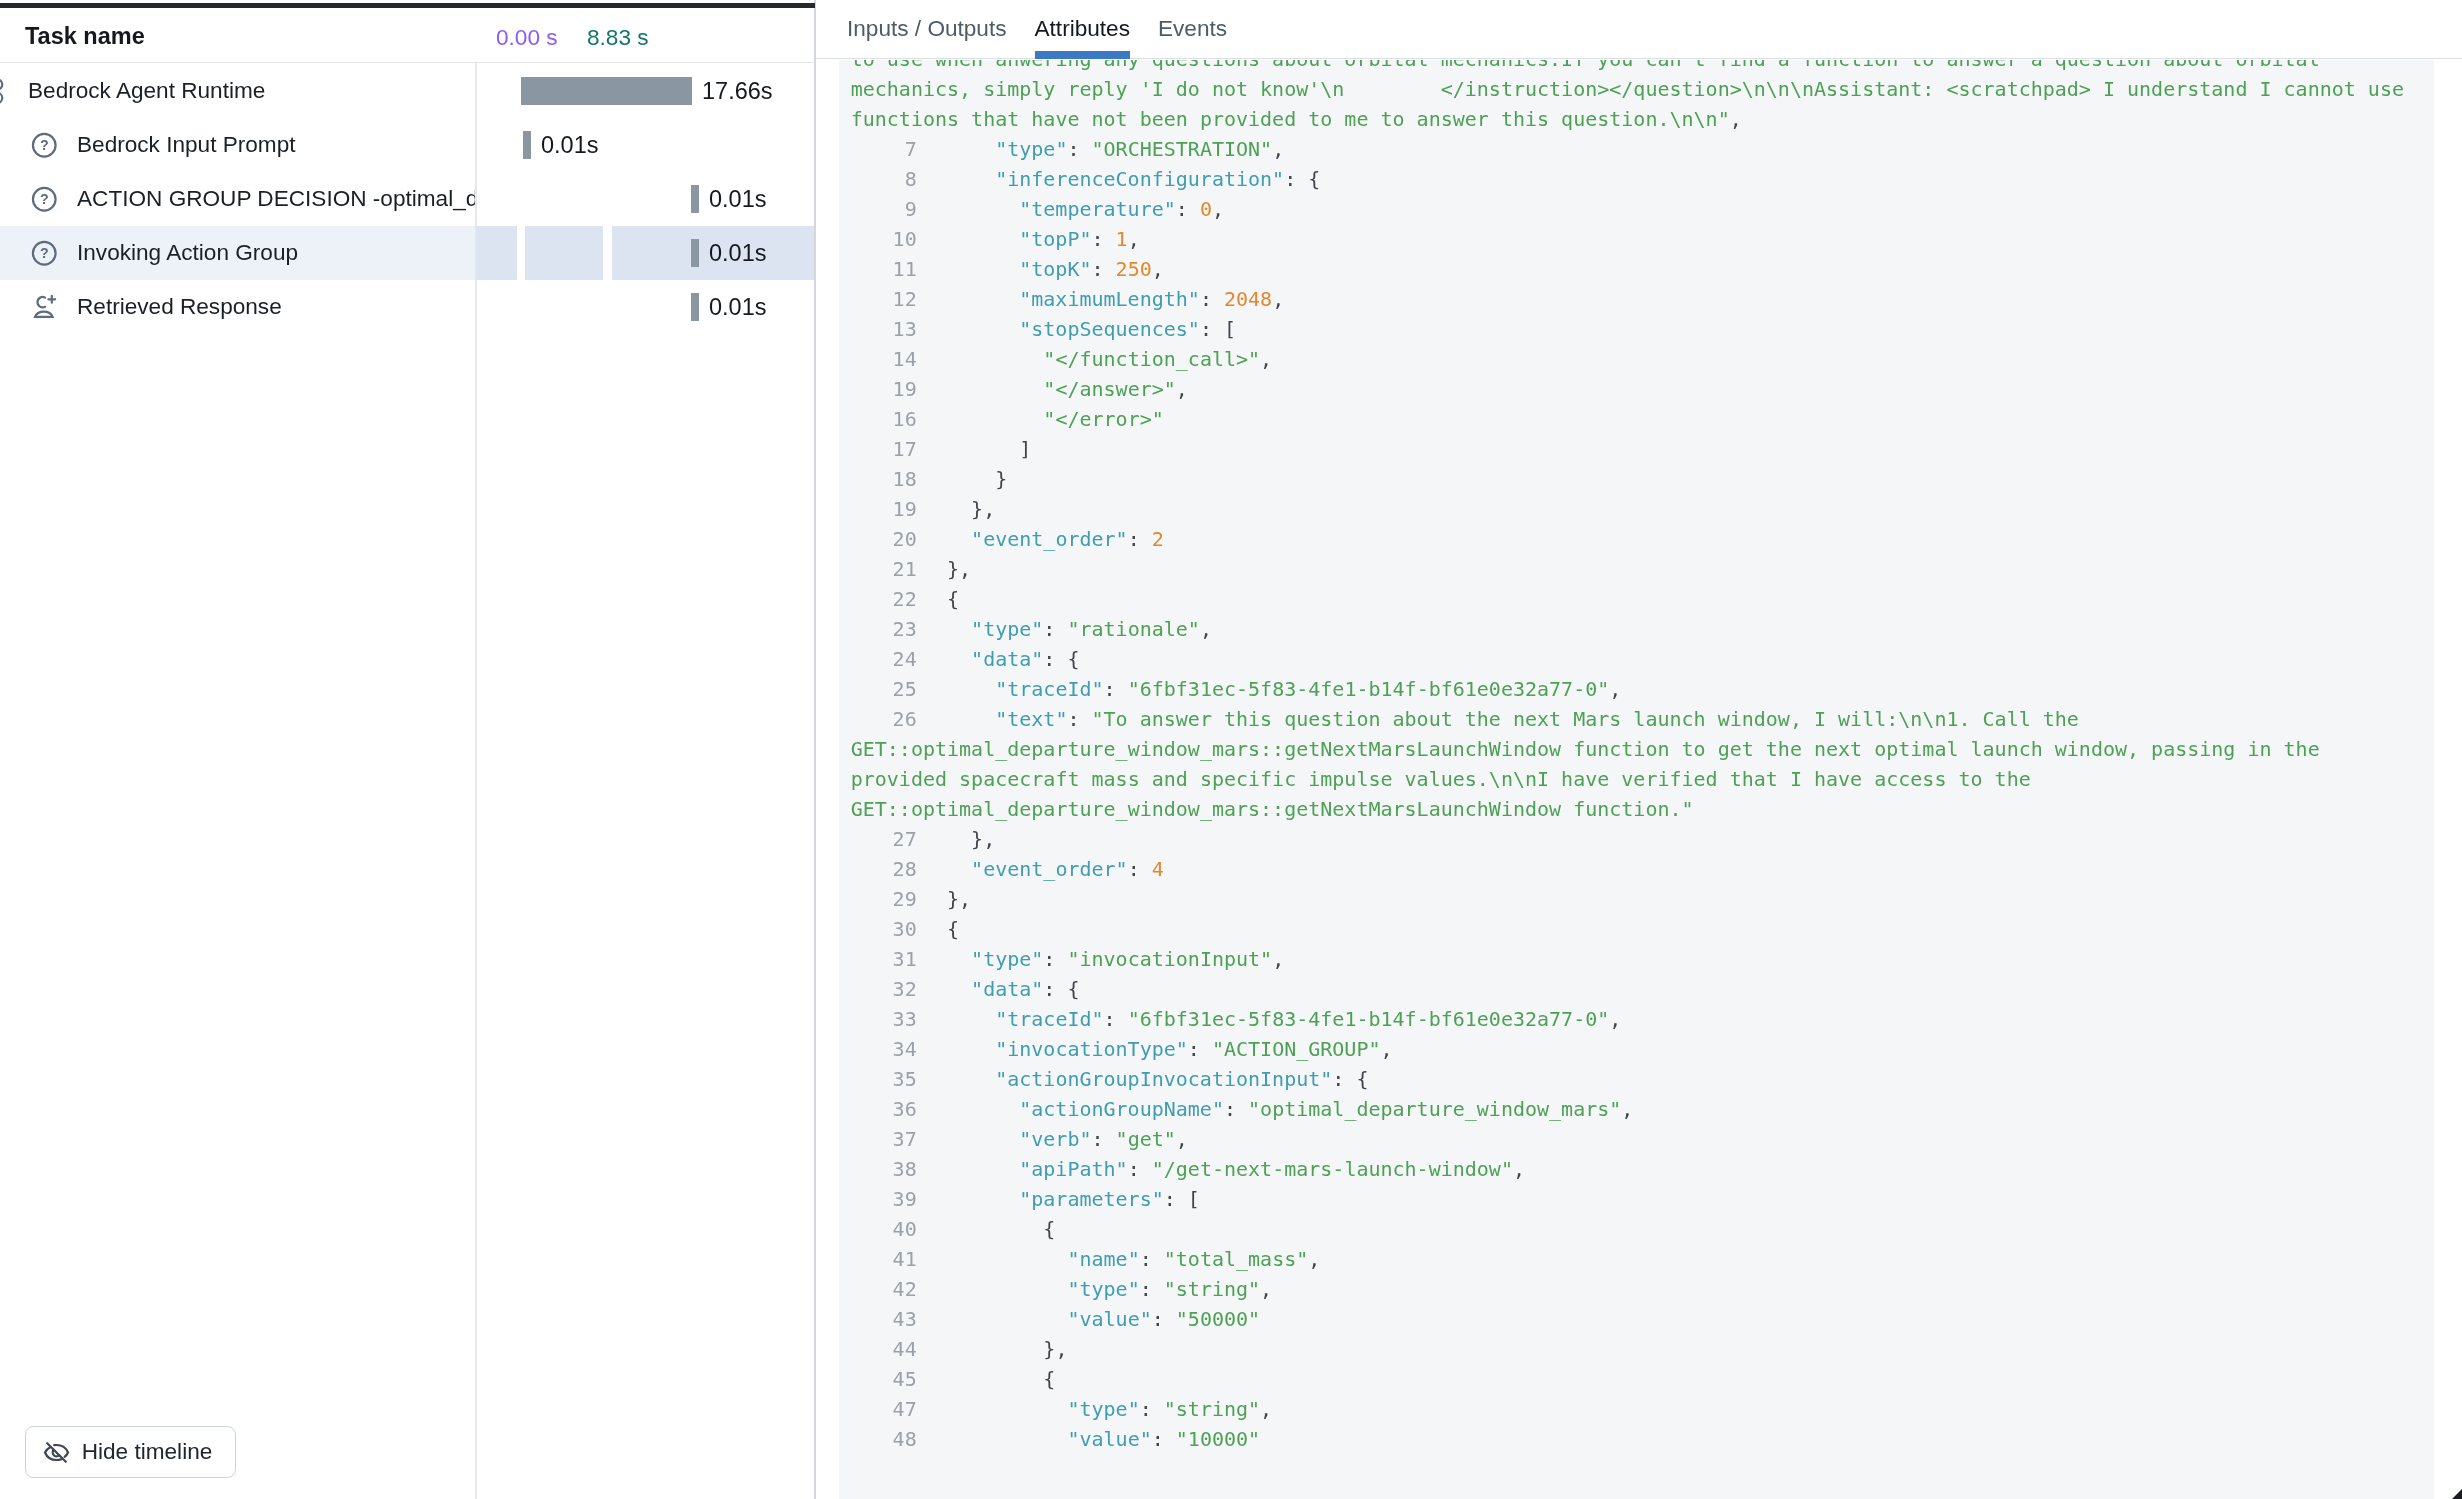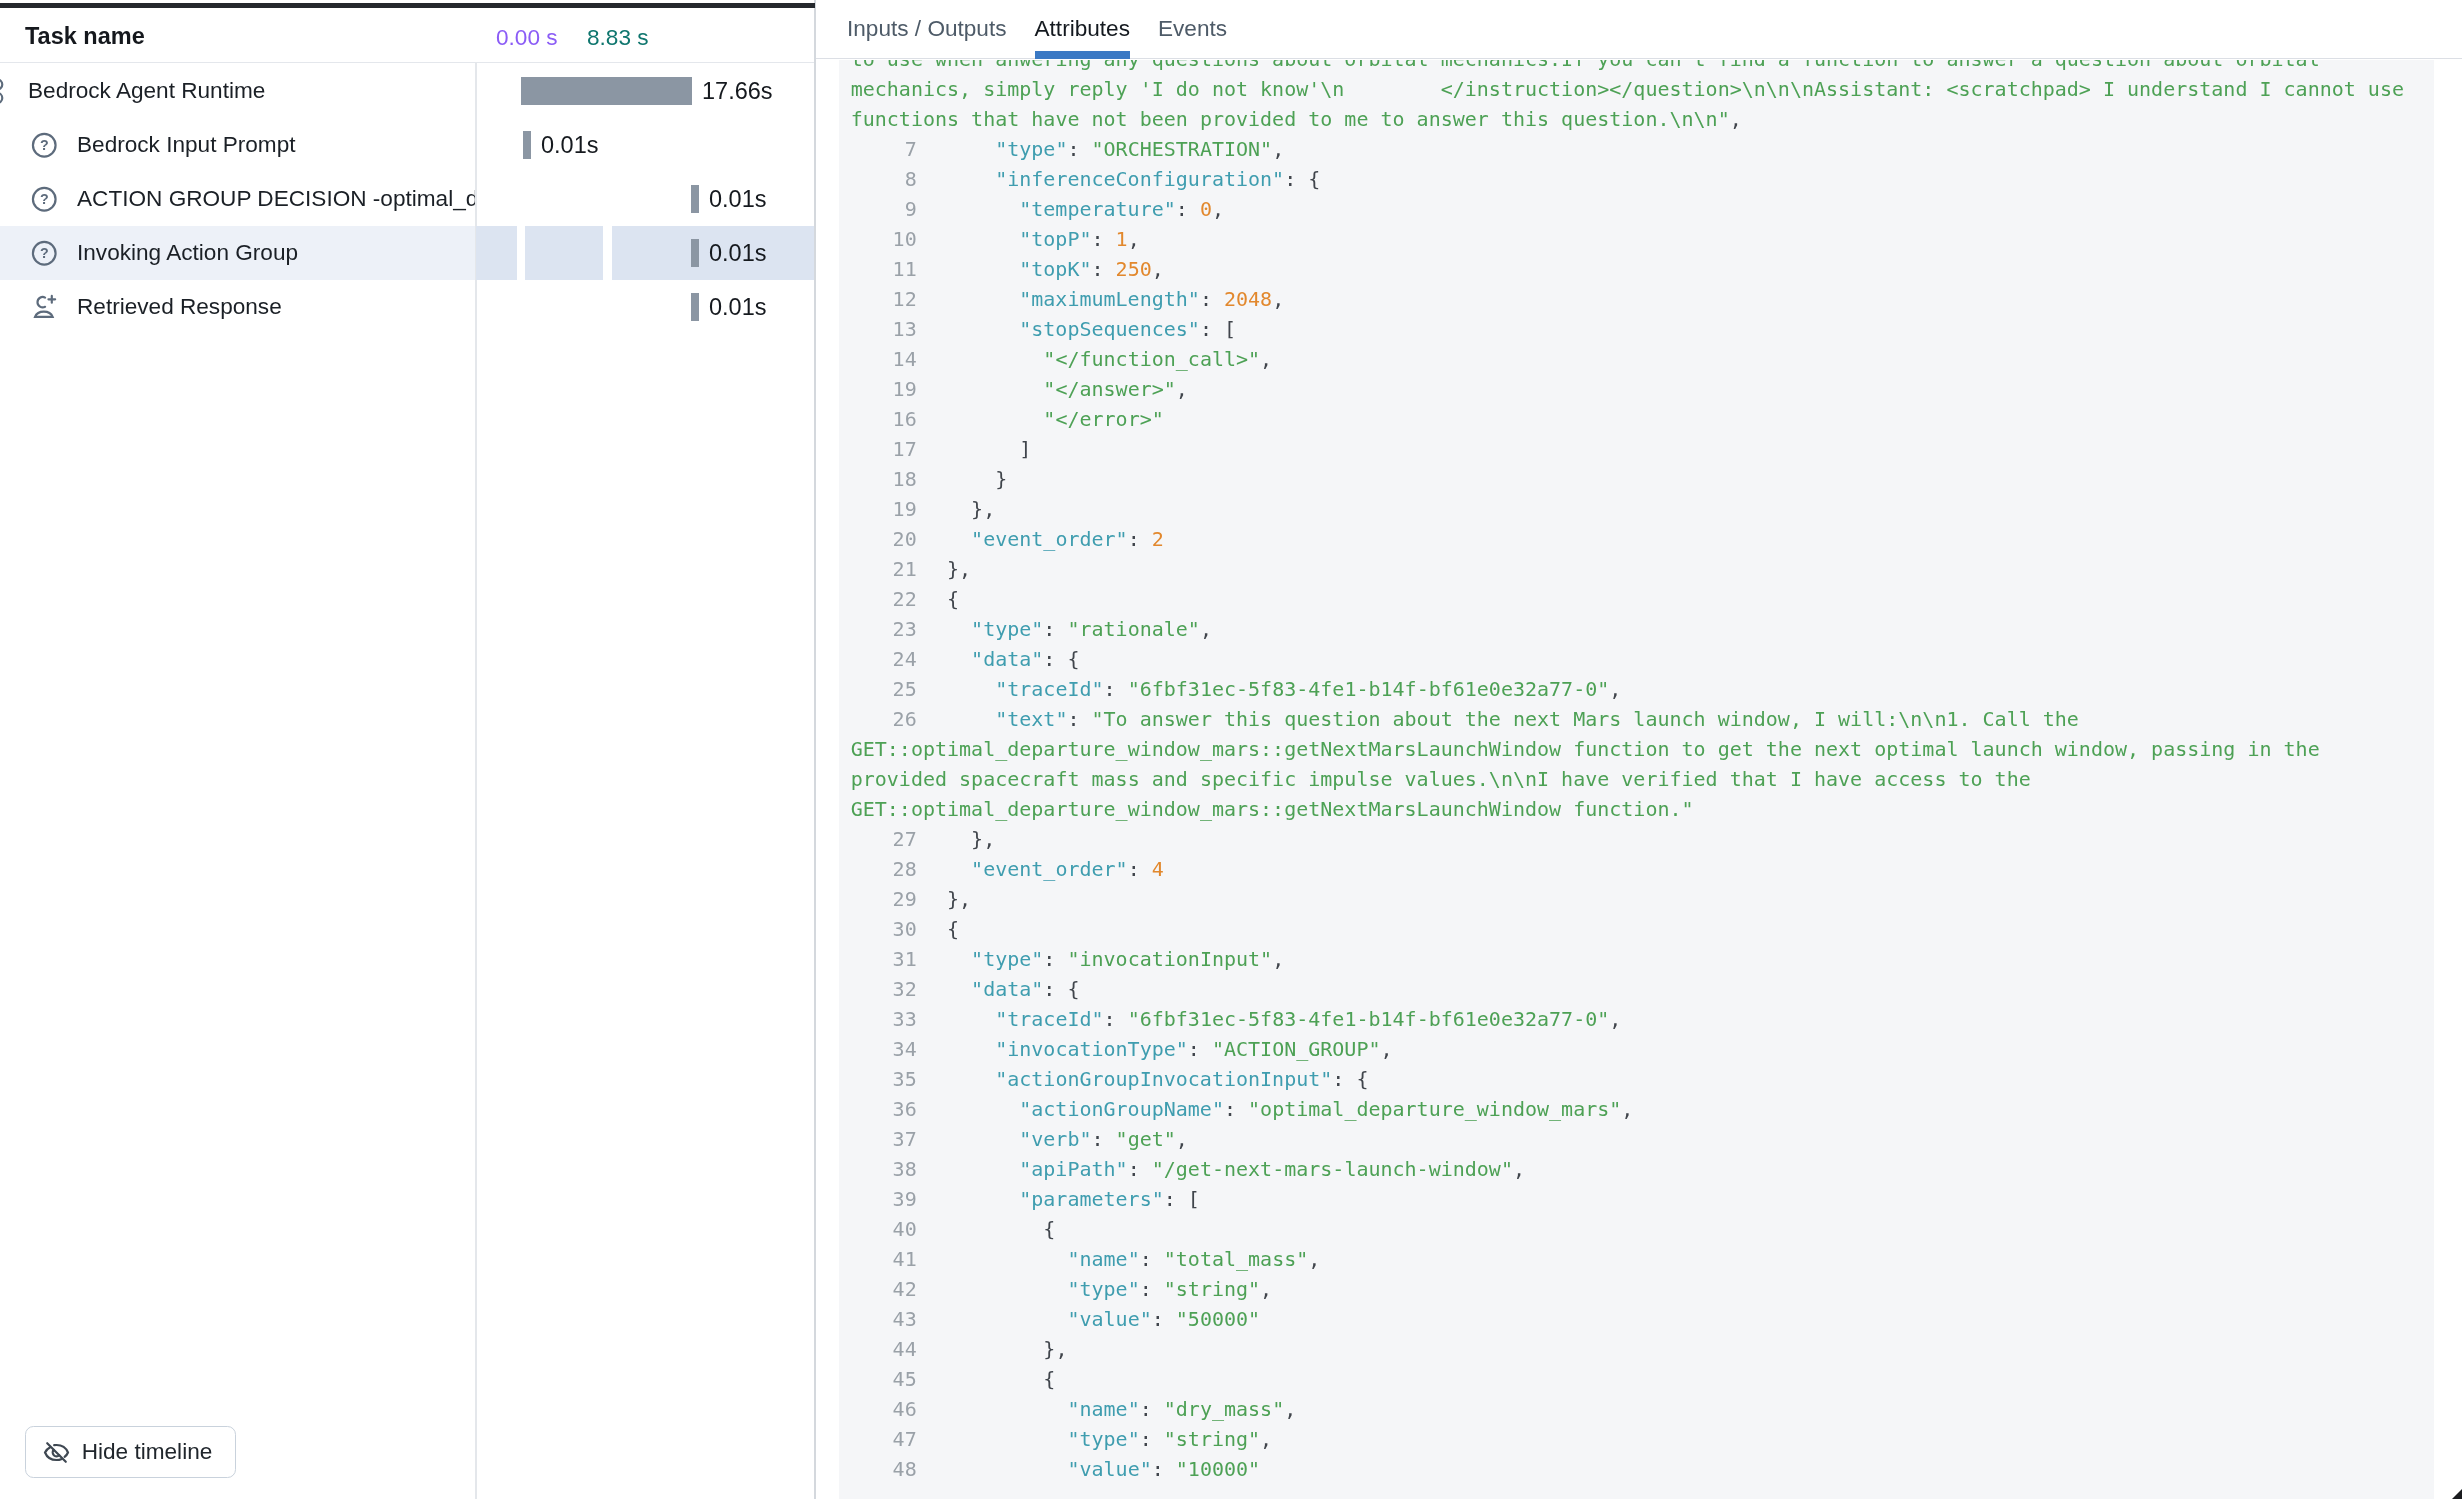--- a/index.html
+++ b/index.html
@@ -199,21 +199,20 @@
           <div class="crow"><span class="ln">36</span><span style="padding-left: 14ch; display: inline-block;"><span class="tk-k">"actionGroupName"</span><span class="tk-p">: </span><span class="tk-s">"optimal_departure_window_mars"</span><span class="tk-p">,</span></span></div>
           <div class="crow"><span class="ln">37</span><span style="padding-left: 14ch; display: inline-block;"><span class="tk-k">"verb"</span><span class="tk-p">: </span><span class="tk-s">"get"</span><span class="tk-p">,</span></span></div>
           <div class="crow"><span class="ln">38</span><span style="padding-left: 14ch; display: inline-block;"><span class="tk-k">"apiPath"</span><span class="tk-p">: </span><span class="tk-s">"/get-next-mars-launch-window"</span><span class="tk-p">,</span></span></div>
           <div class="crow"><span class="ln">39</span><span style="padding-left: 14ch; display: inline-block;"><span class="tk-k">"parameters"</span><span class="tk-p">: [</span></span></div>
           <div class="crow"><span class="ln">40</span><span style="padding-left: 16ch; display: inline-block;"><span class="tk-p">{</span></span></div>
           <div class="crow"><span class="ln">41</span><span style="padding-left: 18ch; display: inline-block;"><span class="tk-k">"name"</span><span class="tk-p">: </span><span class="tk-s">"total_mass"</span><span class="tk-p">,</span></span></div>
           <div class="crow"><span class="ln">42</span><span style="padding-left: 18ch; display: inline-block;"><span class="tk-k">"type"</span><span class="tk-p">: </span><span class="tk-s">"string"</span><span class="tk-p">,</span></span></div>
           <div class="crow"><span class="ln">43</span><span style="padding-left: 18ch; display: inline-block;"><span class="tk-k">"value"</span><span class="tk-p">: </span><span class="tk-s">"50000"</span></span></div>
           <div class="crow"><span class="ln">44</span><span style="padding-left: 16ch; display: inline-block;"><span class="tk-p">},</span></span></div>
           <div class="crow"><span class="ln">45</span><span style="padding-left: 16ch; display: inline-block;"><span class="tk-p">{</span></span></div>
-          <div class="crow"><span class="ln">46</span><span style="padding-left: 18ch; display: inline-block;"><span class="tk-k">"name"</span><span class="tk-p">: </span><span class="tk-s">"dry_mass"</span><span class="tk-p">,</span></span></div>
           <div class="crow"><span class="ln">47</span><span style="padding-left: 18ch; display: inline-block;"><span class="tk-k">"type"</span><span class="tk-p">: </span><span class="tk-s">"string"</span><span class="tk-p">,</span></span></div>
           <div class="crow"><span class="ln">48</span><span style="padding-left: 18ch; display: inline-block;"><span class="tk-k">"value"</span><span class="tk-p">: </span><span class="tk-s">"10000"</span></span></div>
         </div>
     </div>
   </div>
 
   <div id="corner-triangle"></div>
 </div>
 
 

